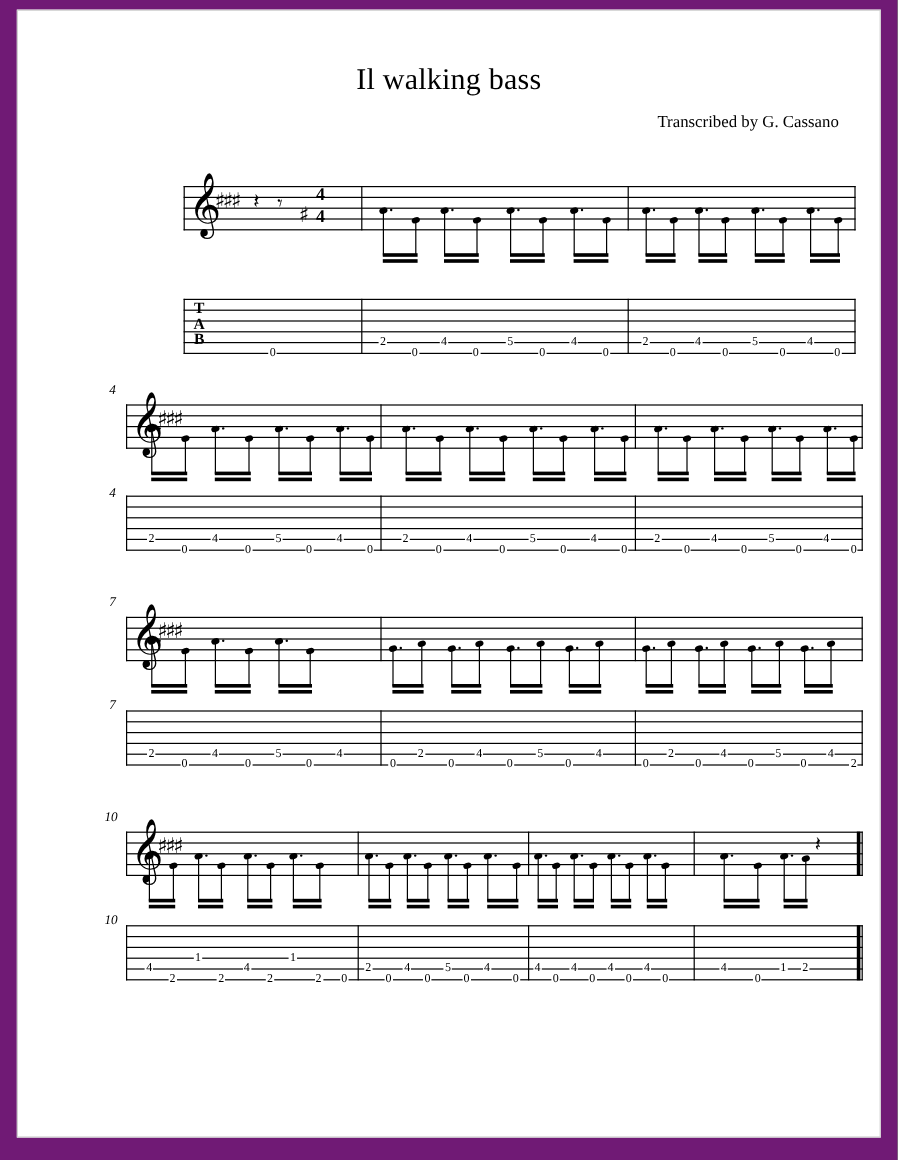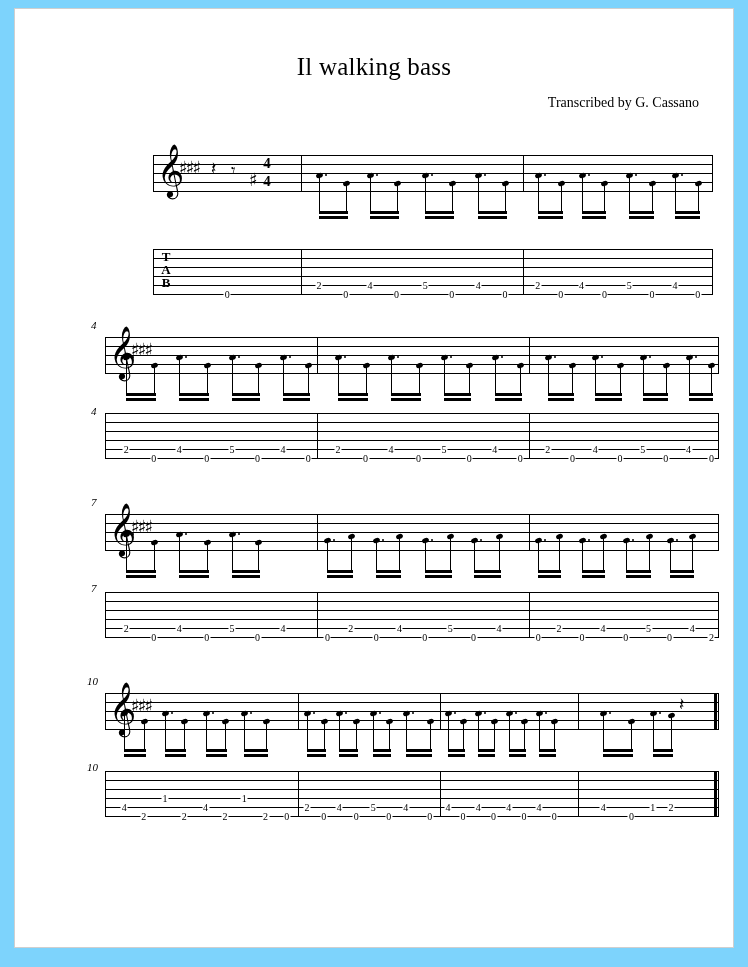--- a/index.html
+++ b/index.html
@@ -7,21 +7,21 @@
     padding: 0;
     background: #6e6e6e;
   }
   body {
     font-family: "Liberation Serif", serif;
   }
   .page {
     position: relative;
     width: 748px;
     height: 967px;
-    background: #7dd3fc;
+    background: #701a75;
     overflow: hidden;
     box-sizing: border-box;
   }
   .sheet {
     position: absolute;
     left: 14px;
     top: 8px;
     width: 720px;
     height: 940px;
     background: #ffffff;

